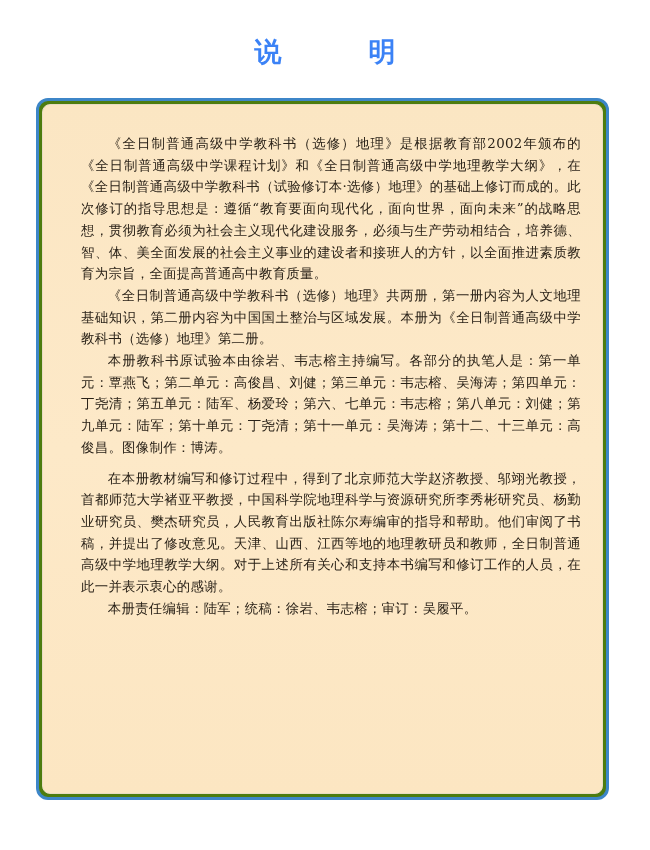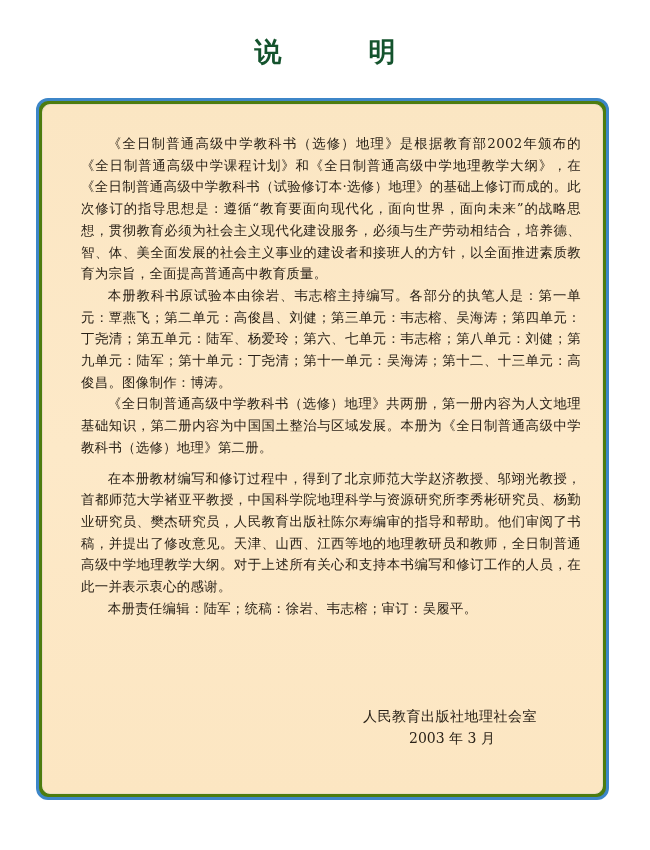--- a/index.html
+++ b/index.html
@@ -4,21 +4,21 @@
 <style>
   html, body { margin:0; padding:0; }
   body {
     width:650px; height:850px; background:#ffffff; position:relative; overflow:hidden;
     font-family: "DejaVu Serif", "Liberation Serif", serif;
     color:#2a2218;
   }
   .title {
     position:absolute; left:0; top:34px; width:650px; text-align:center;
     font-size:27px; font-weight:bold; letter-spacing:30px; padding-left:30px; box-sizing:border-box;
-    color:#14532d;
+    color:#3b82f6;
   }
   .frame {
     position:absolute; left:36px; top:98px; width:573px; height:702px;
     border:3px solid #3d86c8; border-radius:12px; box-sizing:border-box;
     background:#4d7c0f;
   }
   .frame-inner {
     position:absolute; left:3px; top:3px; right:3px; bottom:3px;
     border-radius:8px; border:1px solid #e8dcc4;
     background: linear-gradient(180deg, #fbe6c3 0%, #fde9c8 50%, #fce6c2 100%);
@@ -39,23 +39,19 @@
 </style>
 </head>
 <body>
 
 <div class="title">说　明</div>
 
 <div class="frame">
   <div class="frame-inner">
     <div class="content">
       <p class="para">《全日制普通高级中学教科书（选修）地理》是根据教育部2002年颁布的《全日制普通高级中学课程计划》和《全日制普通高级中学地理教学大纲》，在《全日制普通高级中学教科书（试验修订本·选修）地理》的基础上修订而成的。此次修订的指导思想是：遵循“教育要面向现代化，面向世界，面向未来”的战略思想，贯彻教育必须为社会主义现代化建设服务，必须与生产劳动相结合，培养德、智、体、美全面发展的社会主义事业的建设者和接班人的方针，以全面推进素质教育为宗旨，全面提高普通高中教育质量。</p>
+      <p class="para">《全日制普通高级中学教科书（选修）地理》共两册，第一册内容为人文地理基础知识，第二册内容为中国国土整治与区域发展。本册为《全日制普通高级中学教科书（选修）地理》第二册。</p>
       <p class="para">本册教科书原试验本由徐岩、韦志榕主持编写。各部分的执笔人是：第一单元：覃燕飞；第二单元：高俊昌、刘健；第三单元：韦志榕、吴海涛；第四单元：丁尧清；第五单元：陆军、杨爱玲；第六、七单元：韦志榕；第八单元：刘健；第九单元：陆军；第十单元：丁尧清；第十一单元：吴海涛；第十二、十三单元：高俊昌。图像制作：博涛。</p>
-      <p class="para">《全日制普通高级中学教科书（选修）地理》共两册，第一册内容为人文地理基础知识，第二册内容为中国国土整治与区域发展。本册为《全日制普通高级中学教科书（选修）地理》第二册。</p>
       <p class="para spaced">在本册教材编写和修订过程中，得到了北京师范大学赵济教授、邬翊光教授，首都师范大学褚亚平教授，中国科学院地理科学与资源研究所李秀彬研究员、杨勤业研究员、樊杰研究员，人民教育出版社陈尔寿编审的指导和帮助。他们审阅了书稿，并提出了修改意见。天津、山西、江西等地的地理教研员和教师，全日制普通高级中学地理教学大纲。对于上述所有关心和支持本书编写和修订工作的人员，在此一并表示衷心的感谢。</p>
       <p class="para">本册责任编辑：陆军；统稿：徐岩、韦志榕；审订：吴履平。</p>
-    </div>
-    <div class="sign">
-      <div class="org">人民教育出版社地理社会室</div>
-      <div class="date">2003 年 3 月</div>
     </div>
   </div>
 </div>
 
 </body></html>

